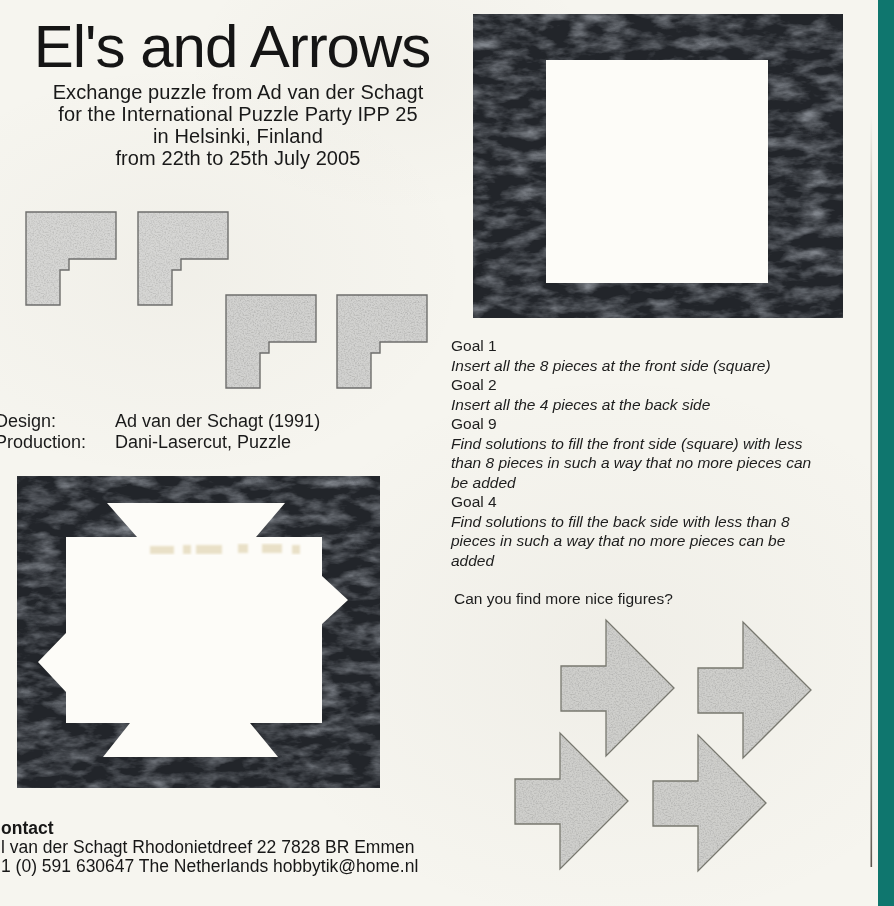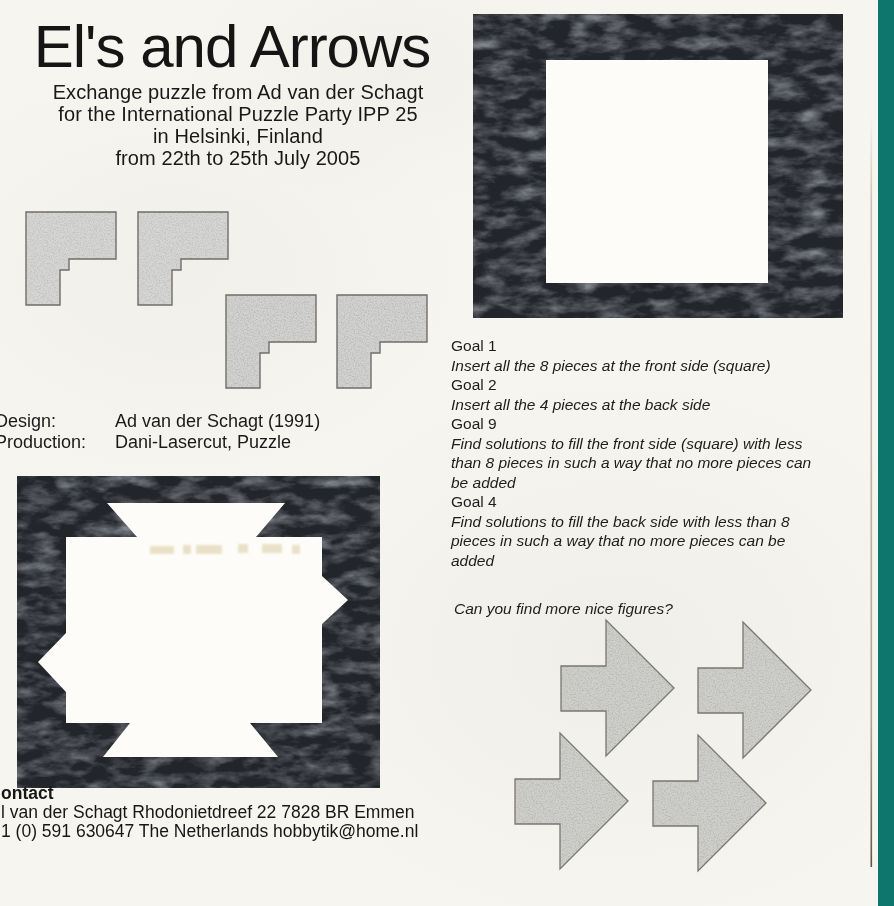--- a/index.html
+++ b/index.html
@@ -16,22 +16,22 @@
       #f6f5ef;
   }
   svg.figures{position:absolute;left:0;top:0;}
   .header{position:absolute;left:0;top:16px;width:464px;text-align:center;color:#151515;}
   .title{font-size:60px;line-height:62px;letter-spacing:-1px;font-weight:400;}
   .subtitle{font-size:20px;line-height:22px;margin-top:3px;white-space:pre-line;letter-spacing:.1px;color:#191919;margin-left:12px;}
   .credits{position:absolute;left:-5px;top:411px;font-size:18px;line-height:20.5px;color:#1a1a1a;white-space:nowrap;}
   .clbl{display:inline-block;width:120px;}
   .goals{position:absolute;left:451px;top:336px;width:424px;font-size:15.5px;line-height:19.5px;color:#1d1d1d;}
   .gtext{white-space:pre-line;font-style:italic;}
-  .question{margin-top:29px;padding-left:3px;font-style:italic;}
-  .contact{position:absolute;left:1px;top:784px;font-size:17.5px;line-height:19px;color:#171717;white-space:nowrap;}
+  .question{margin-top:19px;padding-left:3px;}
+  .contact{position:absolute;left:1px;top:819px;font-size:17.5px;line-height:19px;color:#171717;white-space:nowrap;}
   .chead{font-weight:700;}
 </style>
 </head>
 <body>
 
 <div class="page">
   <div class="scan"></div>
 
   <svg class="figures" width="894" height="906" viewBox="0 0 894 906">
     <defs>

